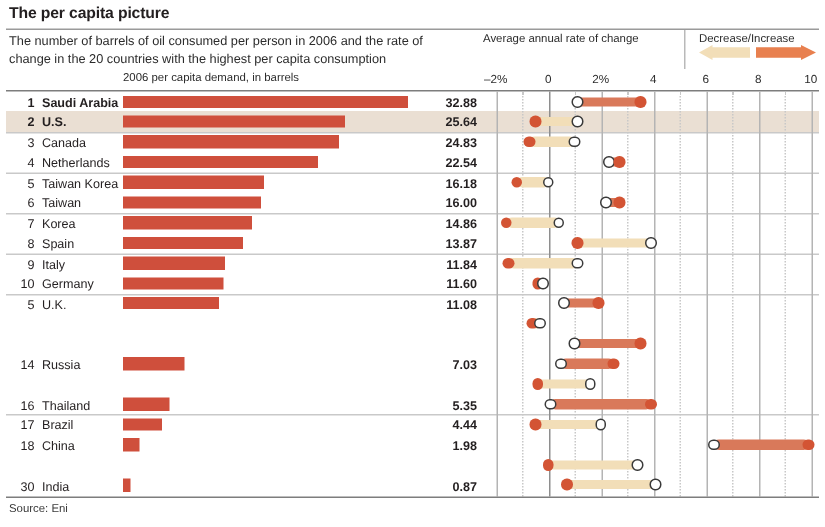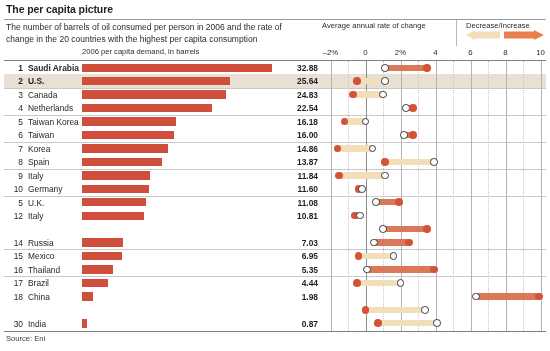--- a/index.html
+++ b/index.html
@@ -374,38 +374,25 @@
         <div class="bar" style="width: 67.048px;"></div>
         <div class="value">11.60</div>
       </div>
       <div class="row" style="top: 134.5px;">
         <div class="row-sep"></div>
         <div class="rank">5</div>
         <div class="country">U.K.</div>
         <div class="bar" style="width: 64.0424px;"></div>
         <div class="value">11.08</div>
       </div>
-      <div class="row" style="top: 147.95px;">
-        <div class="rank">12</div>
-        <div class="country">Italy</div>
-        <div class="bar" style="width: 62.4818px;"></div>
-        <div class="value">10.81</div>
-      </div>
       <div class="row" style="top: 174.85px;">
         <div class="rank">14</div>
         <div class="country">Russia</div>
         <div class="bar" style="width: 40.6334px;"></div>
         <div class="value">7.03</div>
-      </div>
-      <div class="row" style="top: 188.3px;">
-        <div class="row-sep"></div>
-        <div class="rank">15</div>
-        <div class="country">Mexico</div>
-        <div class="bar" style="width: 40.171px;"></div>
-        <div class="value">6.95</div>
       </div>
       <div class="row" style="top: 201.75px;">
         <div class="rank">16</div>
         <div class="country">Thailand</div>
         <div class="bar" style="width: 30.923px;"></div>
         <div class="value">5.35</div>
       </div>
       <div class="row" style="top: 215.2px;">
         <div class="row-sep"></div>
         <div class="rank">17</div>

